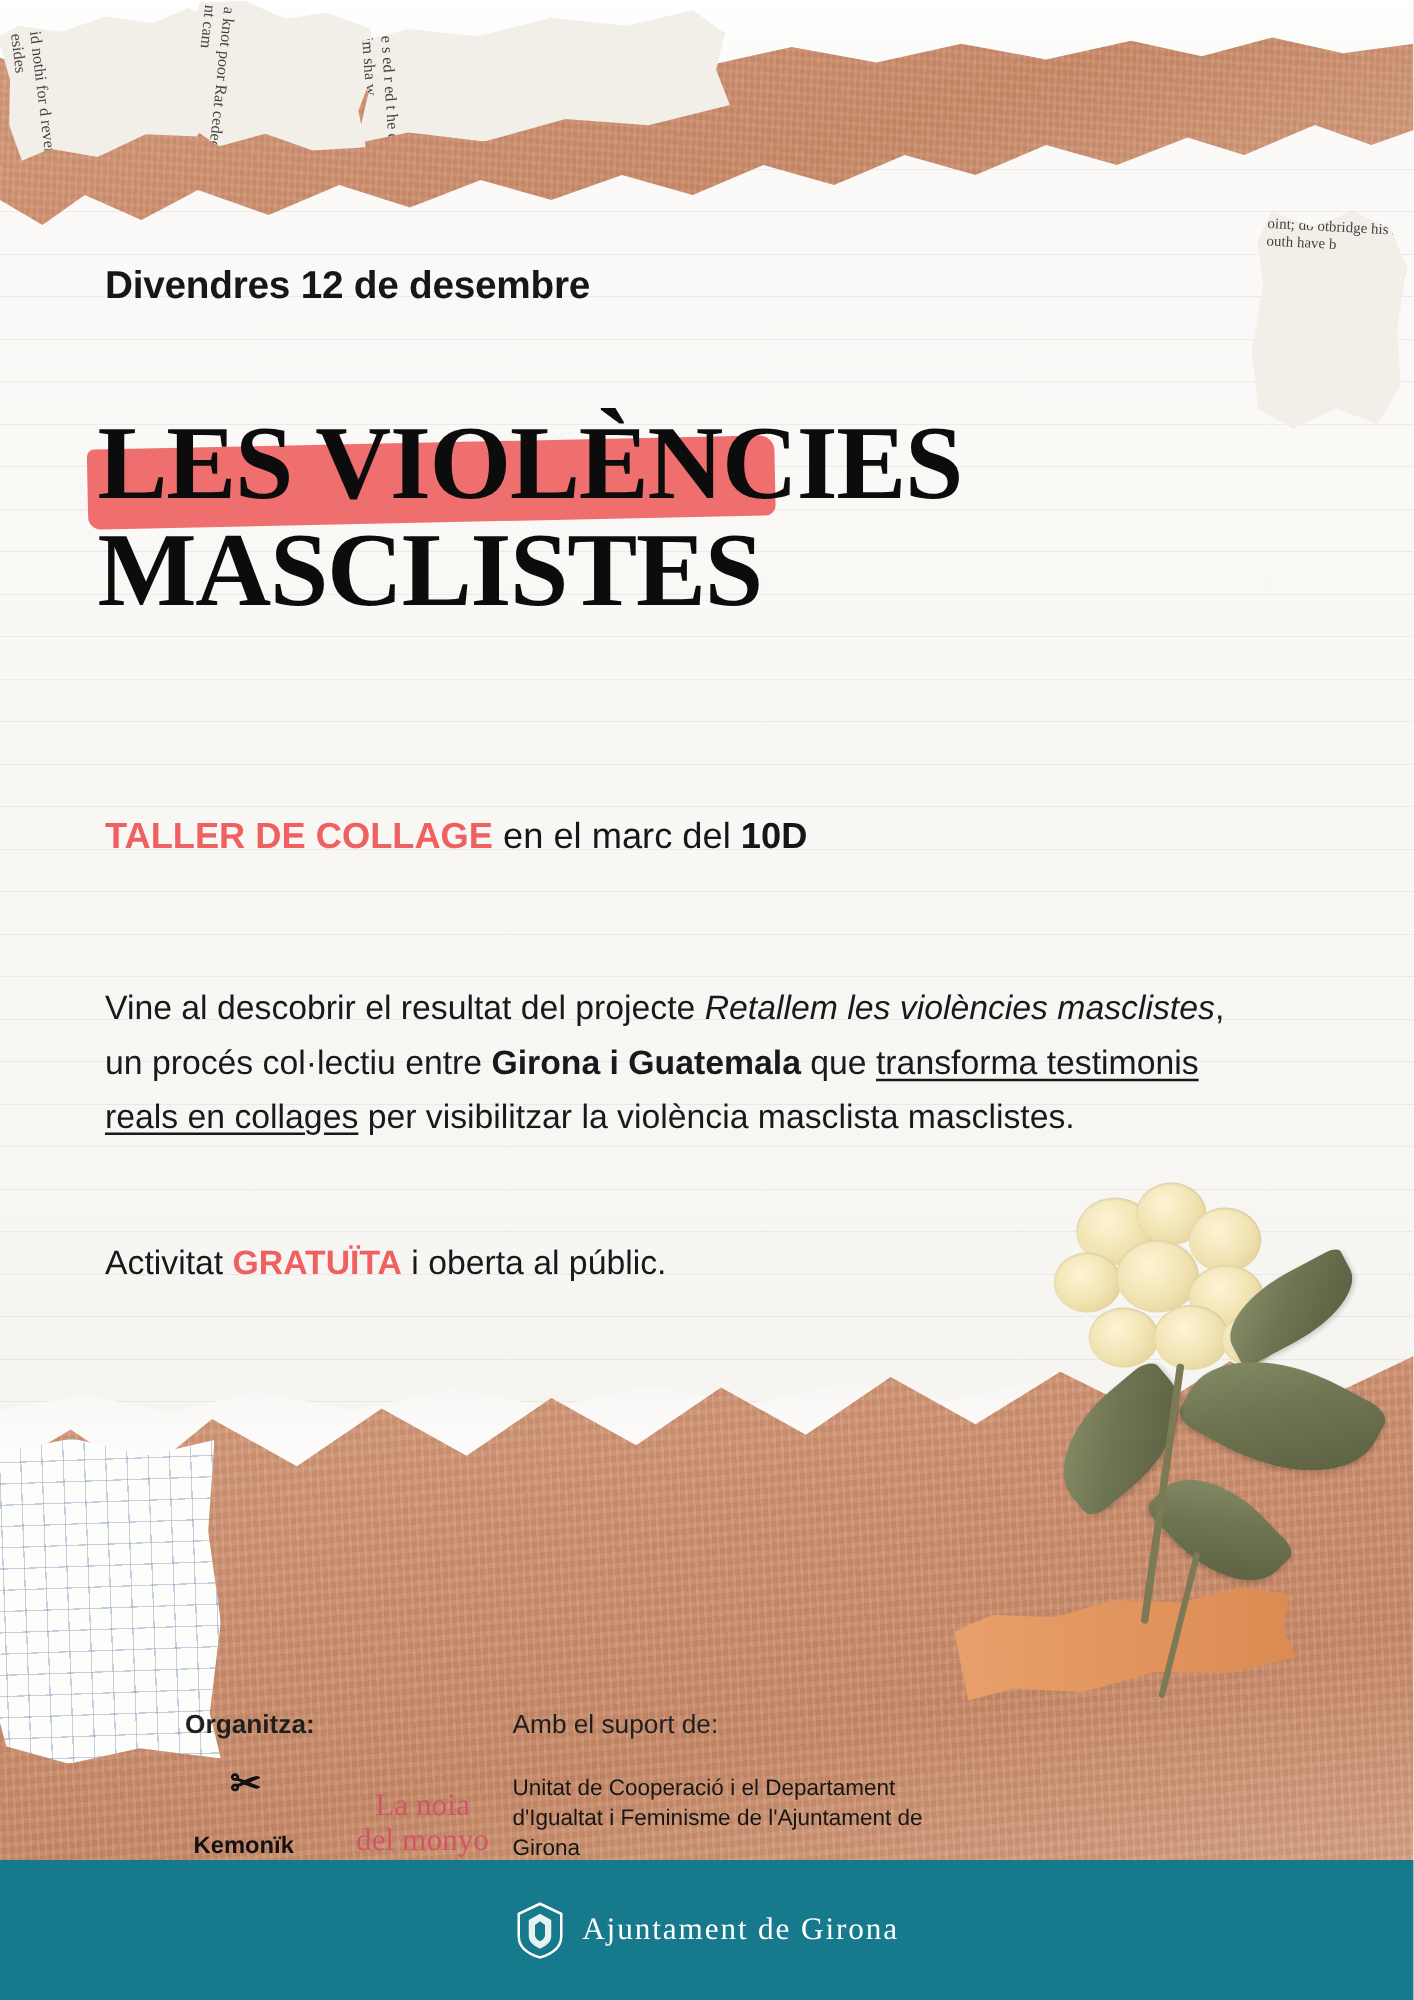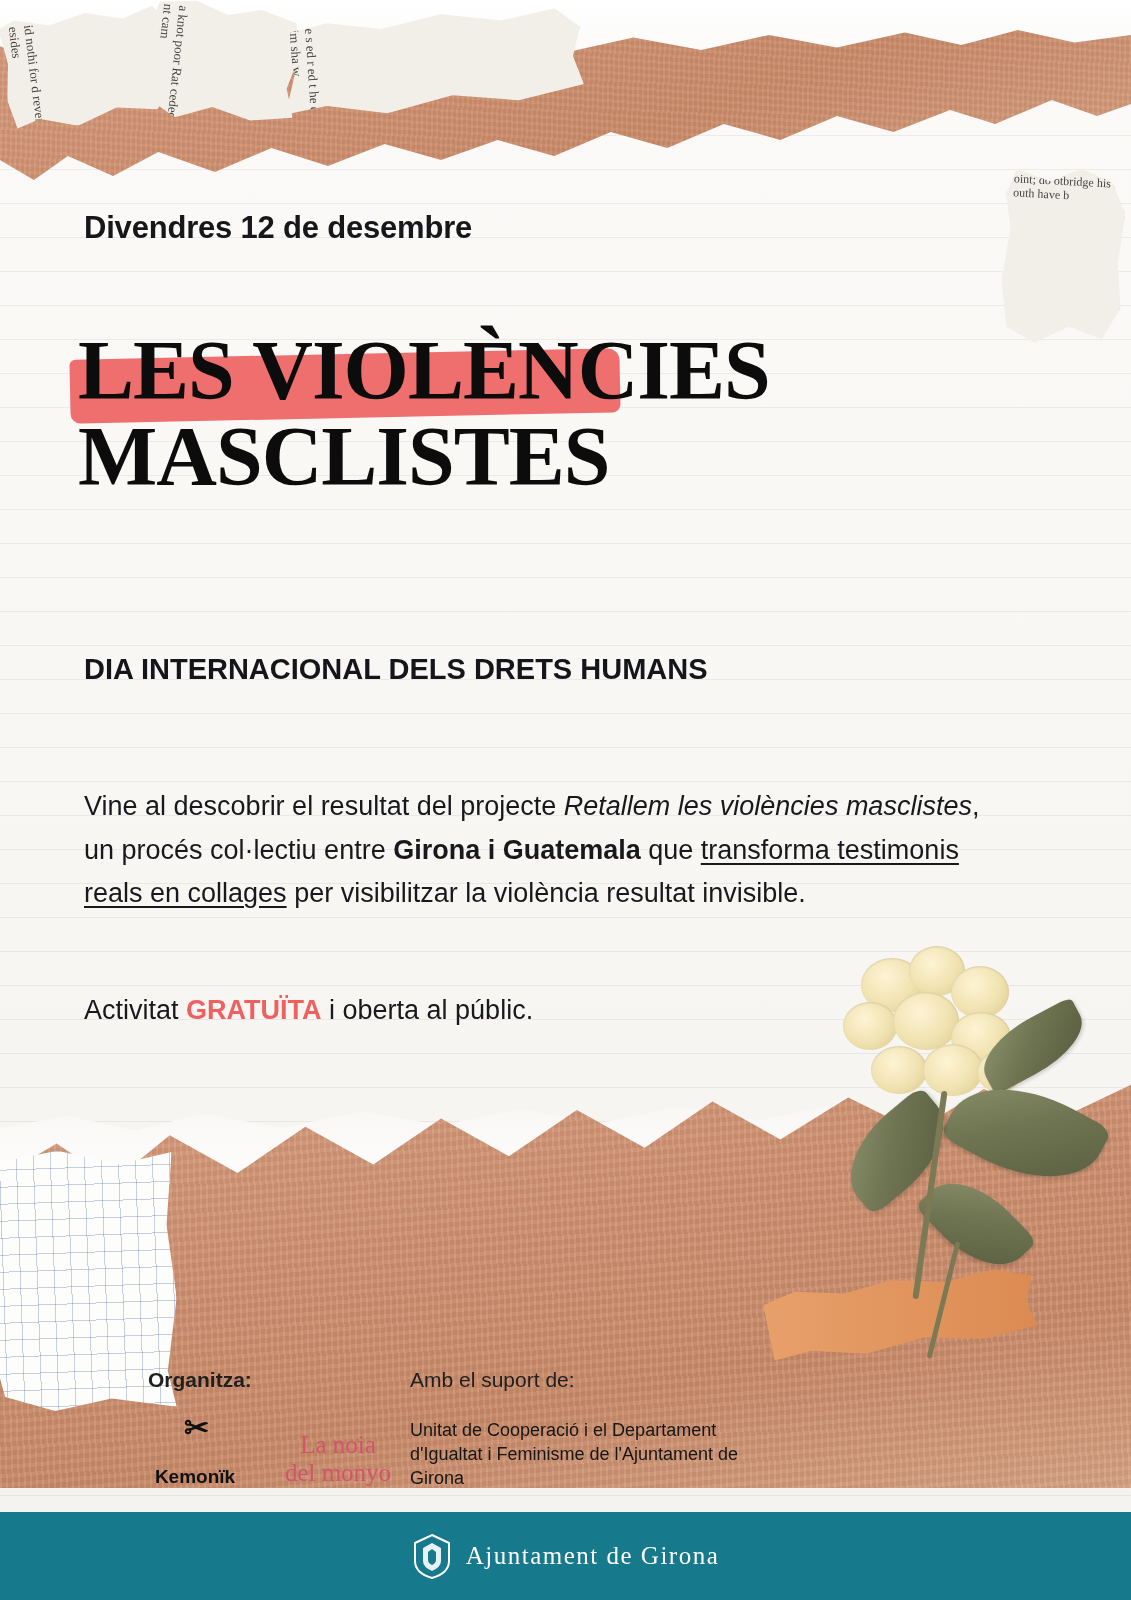--- a/index.html
+++ b/index.html
@@ -355,21 +355,21 @@
     font-weight: bold;
     font-size: 17px;
     letter-spacing: 1px;
     color: #111;
   }
 
   
   .footer-bar {
     position: absolute;
     left: 0; right: 0; bottom: 0;
-    height: 88px;
+    height: 112px;
     background: #17798c;
     display: flex;
     align-items: center;
     justify-content: center;
     gap: 14px;
   }
   .footer-bar .crest {
     width: 40px; height: 46px;
     position: relative;
   }
@@ -410,25 +410,27 @@
     <div>Divendres 12 de desembre</div>
   </div>
 
   <div class="headline">
     <div class="highlight-strip"></div>
     <span class="ln"><span class="txt">LES VIOLÈNCIES</span></span>
     <span class="ln"><span class="txt">MASCLISTES</span></span>
   </div>
 
   <div class="subtitle">
-    <div><b>DIA INTERNACIONAL DELS DRETS HUMANS</b></div>
+    <div>
+      <b class="accent">TALLER DE COLLAGE</b><span> en el marc del </span><b>10D</b>
+    </div>
   </div>
 
   <div class="body-text">
-    <span>Vine al descobrir el resultat del projecte </span><i>Retallem les violències masclistes</i><span>, un procés col·lectiu entre </span><b>Girona i Guatemala</b><span> que </span><u>transforma testimonis reals en collages</u><span> per visibilitzar la violència resultat invisible.</span>
+    <span>Vine al descobrir el resultat del projecte </span><i>Retallem les violències masclistes</i><span>, un procés col·lectiu entre </span><b>Girona i Guatemala</b><span> que </span><u>transforma testimonis reals en collages</u><span> per visibilitzar la violència masclista masclistes.</span>
   </div>
 
   <div class="free-line">
     <span>Activitat </span><span class="accent">GRATUÏTA</span><span> i oberta al públic.</span>
   </div>
 
   <div class="torn-bottom-white"></div>
   <div class="torn-bottom">
     <div class="grain"></div>
   </div>

